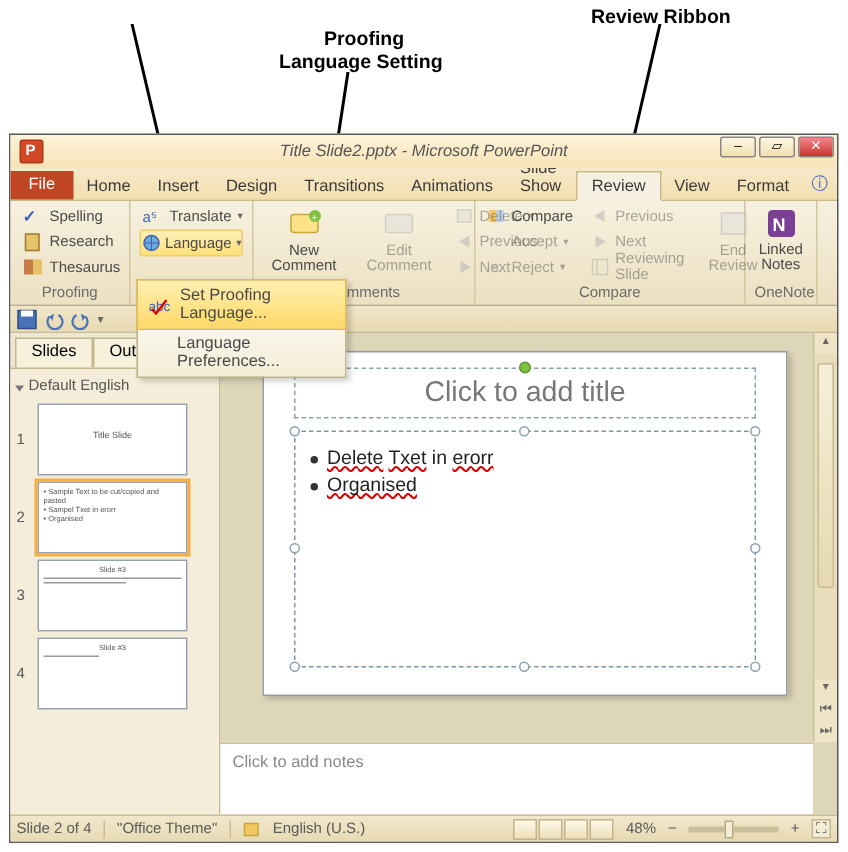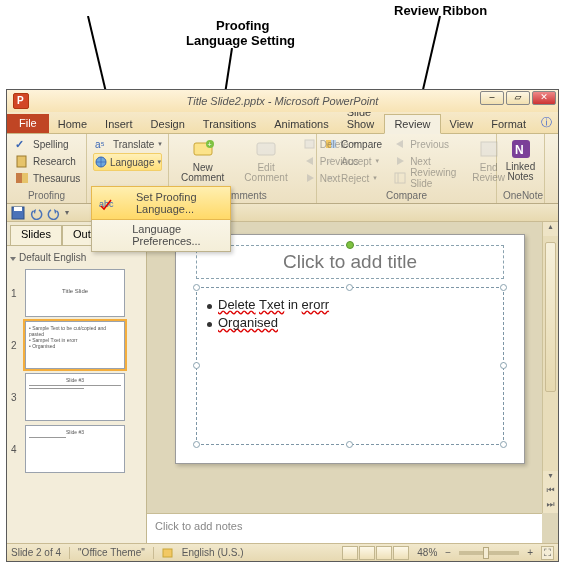--- a/index.html
+++ b/index.html
@@ -35,21 +35,21 @@
   .stack{display:flex;flex-direction:column;gap:1px;}
   .rbtn{display:flex;align-items:center;gap:4px;padding:0 2px;height:16px;}
   .rbtn svg{flex:0 0 auto;}
   .big{display:flex;flex-direction:column;align-items:center;justify-content:center;gap:2px;padding:2px 6px;}
   .big svg{width:22px;height:22px;}
   .row{display:flex;gap:8px;}
   .lang-btn{display:flex;align-items:center;gap:3px;border:1px solid #f2ce68;background:linear-gradient(#fff0b8,#ffe07a);padding:1px 0;border-radius:2px;}
 
   
   .langmenu{position:absolute;left:84px;top:52px;width:140px;background:linear-gradient(#fefdf8,#f4eed8);border:1px solid #bdb28d;box-shadow:2px 2px 4px rgba(0,0,0,.2);z-index:30;}
-  .langmenu .mi{display:flex;align-items:center;gap:22px;padding:4px 6px;font-size:11px;}
+  .langmenu .mi{display:flex;align-items:center;gap:6px;padding:4px 6px;font-size:11px;}
   .langmenu .mi.hover{background:linear-gradient(#ffefb0,#ffd968);border:1px solid #e6b84e;margin:-1px;}
   .langmenu .mi svg{flex:0 0 auto;}
 
   
   .qat2{height:18px;background:linear-gradient(#f0e6c9,#e7d9b0);border-bottom:1px solid #c9bb93;display:flex;align-items:center;gap:4px;padding:0 4px;}
   .qat2 svg{display:block;}
 
   
   .mainpane{display:flex;height:calc(100% - 22px - 22px - 70px - 18px - 18px);}
   .sidepanel{width:140px;border-right:1px solid #c2b78f;background:#efe8d1;display:flex;flex-direction:column;}
@@ -81,21 +81,21 @@
   .ph.body{left:20px;top:52px;right:20px;bottom:18px;padding:6px 10px;border:1.5px dashed #7d96a6;}
   .ph.body .handle{width:7px;height:7px;background:#fff;border:1px solid #8aa2af;border-radius:50%;position:absolute;}
   .h-nw{left:-4px;top:-4px}.h-n{left:calc(50% - 4px);top:-4px}.h-ne{right:-4px;top:-4px}
   .h-e{right:-4px;top:calc(50% - 4px)}.h-se{right:-4px;bottom:-4px}
   .h-s{left:calc(50% - 4px);bottom:-4px}.h-sw{left:-4px;bottom:-4px}.h-w{left:-4px;top:calc(50% - 4px)}
   .rot{width:8px;height:8px;background:#7fc242;border:1px solid #5a9430;border-radius:50%;position:absolute;left:calc(50% - 4px);top:-5px;}
   .bul{display:flex;align-items:baseline;gap:6px;font-size:13px;color:#222;margin:3px 0;}
   .bul .dot{width:5px;height:5px;background:#333;border-radius:50%;margin-top:6px;flex:0 0 auto;}
   .wavy{ text-decoration: underline wavy #d00; text-decoration-skip-ink: none; }
 
-  .notes{height:30px;background:#fff;border-top:1px solid #c8bd96;font-size:11px;color:#888;padding:6px 8px;margin-right:16px;}
+  .notes{height:48px;background:#fff;border-top:1px solid #c8bd96;font-size:11px;color:#888;padding:6px 8px;margin-right:16px;}
 
   
   .statusbar{position:absolute;left:0;right:0;bottom:0;height:18px;background:linear-gradient(#f1e8cc,#e7d9b2);border-top:1px solid #c9bb93;display:flex;align-items:center;font-size:10px;color:#5a5a5a;padding:0 4px;gap:8px;}
   .statusbar .sep{width:1px;height:12px;background:#c9bb93;}
   .statusbar .spacer{flex:1;}
   .viewbtns{display:flex;gap:1px;}
   .viewbtns .vb{width:16px;height:14px;border:1px solid #c2b68e;background:linear-gradient(#fdf8e8,#eee0b8);}
   .zoomslider{width:60px;height:4px;background:#cbbf99;position:relative;}
   .zoomslider .zt{position:absolute;left:24px;top:-4px;width:6px;height:12px;background:#f4ecd4;border:1px solid #b5a87f;}
 

